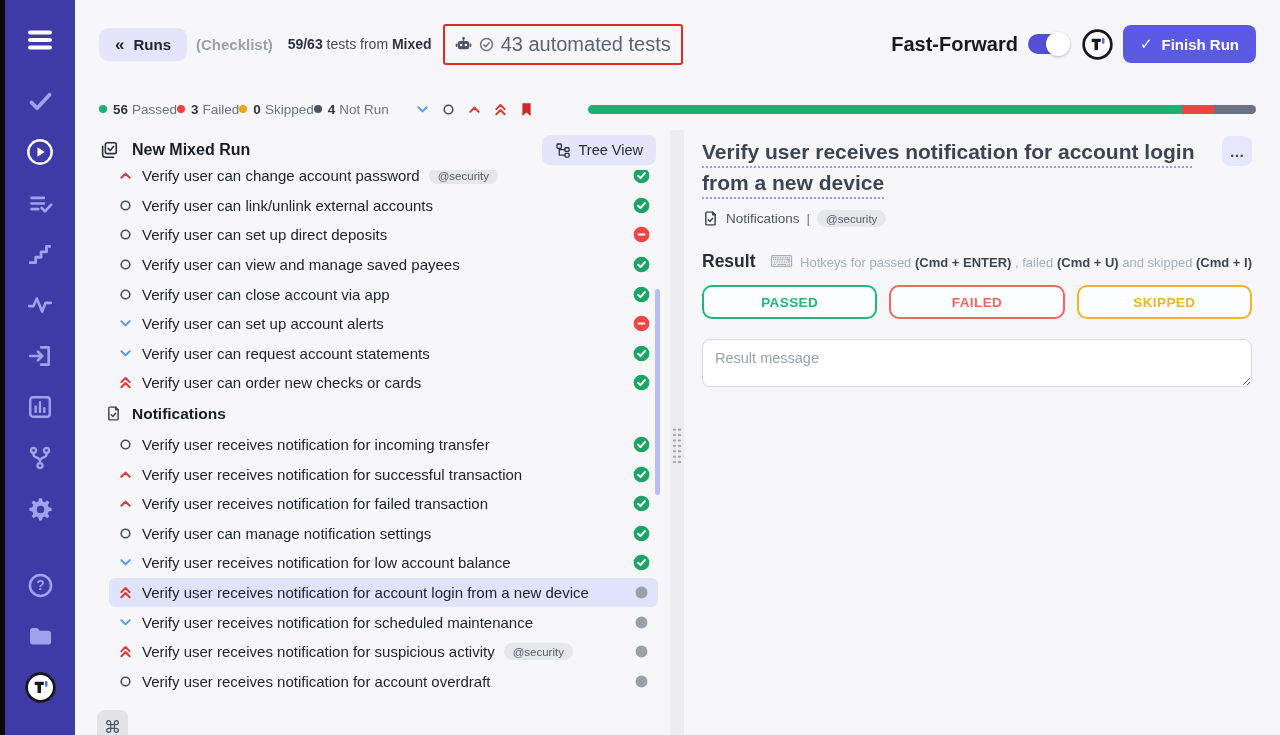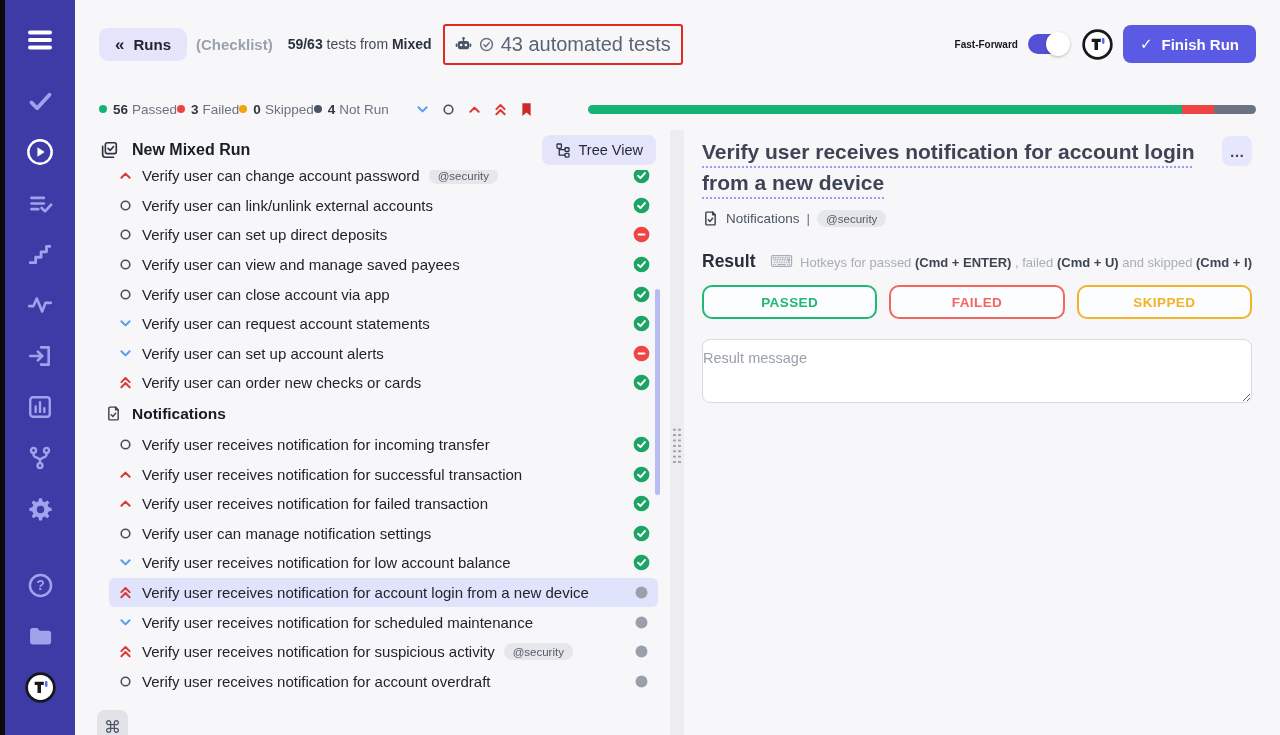--- a/index.html
+++ b/index.html
@@ -21,21 +21,21 @@
   .topbar { display:flex; align-items:center; padding:27px 24px 0 24px; height:61px; }
   .runs-btn { display:flex; align-items:center; gap:9px; background:#e4e5fb; border:none; border-radius:9px; padding:8px 16px; font-family:inherit; font-size:15px; font-weight:bold; color:#21252e; cursor:pointer; }
   .runs-chev { font-size:17px; font-weight:bold; line-height:1; }
   .page-title { font-size:27px; font-weight:bold; color:#20242d; margin-left:19px; letter-spacing:-.3px; }
   .page-subtitle { font-size:15px; font-weight:bold; color:#9ba1ac; margin-left:9px; }
   .tests-count { font-size:14px; color:#434a57; margin-left:15px; white-space:nowrap; }
   .tests-count b { color:#2c323d; }
   .automated-box { display:flex; align-items:center; gap:7px; border:2px solid #e02b20; border-radius:3px; padding:7px 10px; margin-left:11px; }
   .automated-label { font-size:20px; color:#5b6472; }
   .topbar-spacer { flex:1; }
-  .ff-label { font-size:10px; font-weight:bold; color:#15181f; margin-right:10px;margin-left:40px; }
+  .ff-label { font-size:20px; font-weight:bold; color:#15181f; margin-right:10px;margin-left:40px; }
   .toggle { position:relative; width:40px; height:20px; border-radius:10px; background:#534fd6; margin-right:14px; cursor:pointer; flex:none; }
   .toggle-knob { position:absolute; right:-2px; top:-2px; width:24px; height:24px; border-radius:50%; background:#fff; box-shadow:0 1px 3px rgba(0,0,0,.25); }
   .corner-logo { margin-right:10px; display:flex; cursor:pointer; }
   .finish-btn { display:flex; align-items:center; gap:9px; background:#5b5ae4; color:#fff; border:none; border-radius:8px; padding:10px 17px; font-family:inherit; font-size:15px; font-weight:bold; cursor:pointer; }
 
   
   .statsbar { display:flex; align-items:center; padding:0 24px; margin-top:40px; height:16px; }
   .stat { display:flex; align-items:center; margin-right:0; font-size:13.5px; }
   .stat-dot { width:8px; height:8px; border-radius:50%; margin-right:6px; }
   .stat b { color:#30363f; margin-right:4px; }
@@ -80,21 +80,21 @@
   .meta-row { display:flex; align-items:center; margin-top:12px; gap:7px; }
   .meta-crumb { font-size:13.5px; color:#4b5563; }
   .meta-sep { color:#6b7280; font-size:13.5px; }
   .result-head { display:flex; align-items:baseline; margin-top:24px; }
   .result-label { font-size:17.5px; font-weight:bold; color:#272d3a; }
   .hotkeys { margin-left:auto; font-size:13px; color:#a7aeb9; display:flex; align-items:center; gap:4px; white-space:nowrap; }
   .kbd-icon { font-size:16px; line-height:1; margin-right:3px; color:#a7aeb9; }
   .hotkeys .hk-b { color:#3d4452; font-weight:bold; }
   .result-btns { display:flex; gap:12px; margin-top:13px; }
   .result-btn { flex:1; height:34px; border-radius:10px; border:2px solid; background:#fcfdfe; font-family:inherit; font-size:13.5px; font-weight:bold; letter-spacing:.4px; cursor:pointer; }
-  .msg-box { margin-top:20px; width:100%; height:64px; border:1px solid #d8dade; border-radius:8px; background:#fff; padding:10px 0; font-family:inherit; font-size:14.5px; color:#21252e; resize:vertical; }
+  .msg-box { margin-top:20px; width:100%; height:48px; border:1px solid #d8dade; border-radius:8px; background:#fff; padding:10px 12px; font-family:inherit; font-size:14.5px; color:#21252e; resize:vertical; }
   .msg-box::placeholder { color:#9aa1ad; }
 </style>
 </head>
 <body>
 
 <div class="screen">
   <div class="edge-strip"></div>
 
   <aside class="sidebar" id="sidebar">
       <div class="side-item">
@@ -383,41 +383,41 @@
                     <path d="M4.8 8.3l2.2 2.2 4.2-4.8" stroke="#fff" stroke-width="1.9" fill="none" stroke-linecap="round" stroke-linejoin="round"></path>
                   </svg>
                 </span>
               </div>
               <div class="row">
                 <span class="pr-icn">
                   <svg viewBox="0 0 16 16" width="15" height="15">
                     <path d="M3.6 5.6L8 10l4.4-4.4" stroke="#5a9df2" stroke-width="2.2" fill="none" stroke-linecap="round" stroke-linejoin="round"></path>
                   </svg>
                 </span>
-                <span class="row-title">Verify user can request account statements</span>
-                <span class="row-spacer"></span>
-                <span class="st-icn">
-                  <svg viewBox="0 0 16 16" width="17" height="17">
-                    <circle cx="8" cy="8" r="7.4" fill="#1ba466"></circle>
-                    <path d="M4.8 8.3l2.2 2.2 4.2-4.8" stroke="#fff" stroke-width="1.9" fill="none" stroke-linecap="round" stroke-linejoin="round"></path>
-                  </svg>
-                </span>
-              </div>
-              <div class="row">
-                <span class="pr-icn">
-                  <svg viewBox="0 0 16 16" width="15" height="15">
-                    <path d="M3.6 5.6L8 10l4.4-4.4" stroke="#5a9df2" stroke-width="2.2" fill="none" stroke-linecap="round" stroke-linejoin="round"></path>
-                  </svg>
-                </span>
                 <span class="row-title">Verify user can set up account alerts</span>
                 <span class="row-spacer"></span>
                 <span class="st-icn">
                   <svg viewBox="0 0 16 16" width="17" height="17">
                     <circle cx="8" cy="8" r="7.4" fill="#ee4545"></circle>
                     <rect x="4.3" y="7" width="7.4" height="2" rx="1" fill="#fff"></rect>
+                  </svg>
+                </span>
+              </div>
+              <div class="row">
+                <span class="pr-icn">
+                  <svg viewBox="0 0 16 16" width="15" height="15">
+                    <path d="M3.6 5.6L8 10l4.4-4.4" stroke="#5a9df2" stroke-width="2.2" fill="none" stroke-linecap="round" stroke-linejoin="round"></path>
+                  </svg>
+                </span>
+                <span class="row-title">Verify user can request account statements</span>
+                <span class="row-spacer"></span>
+                <span class="st-icn">
+                  <svg viewBox="0 0 16 16" width="17" height="17">
+                    <circle cx="8" cy="8" r="7.4" fill="#1ba466"></circle>
+                    <path d="M4.8 8.3l2.2 2.2 4.2-4.8" stroke="#fff" stroke-width="1.9" fill="none" stroke-linecap="round" stroke-linejoin="round"></path>
                   </svg>
                 </span>
               </div>
               <div class="row">
                 <span class="pr-icn">
                   <svg viewBox="0 0 16 16" width="15" height="15" fill="none" stroke="#da3b36" stroke-width="2.2" stroke-linecap="round" stroke-linejoin="round">
                     <path d="M3.6 7.6L8 3.2l4.4 4.4"></path>
                     <path d="M3.6 13L8 8.6 12.4 13"></path>
                   </svg>
                 </span>

